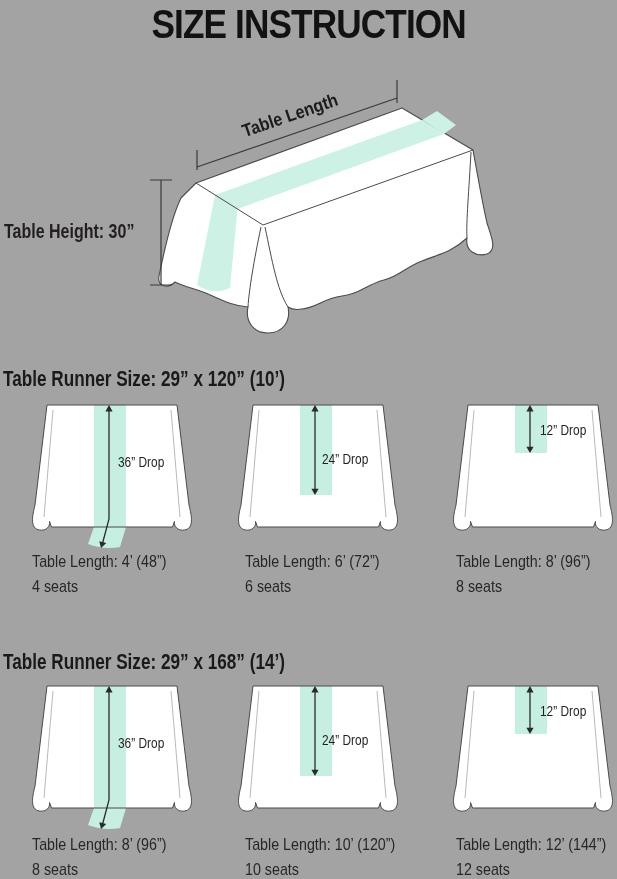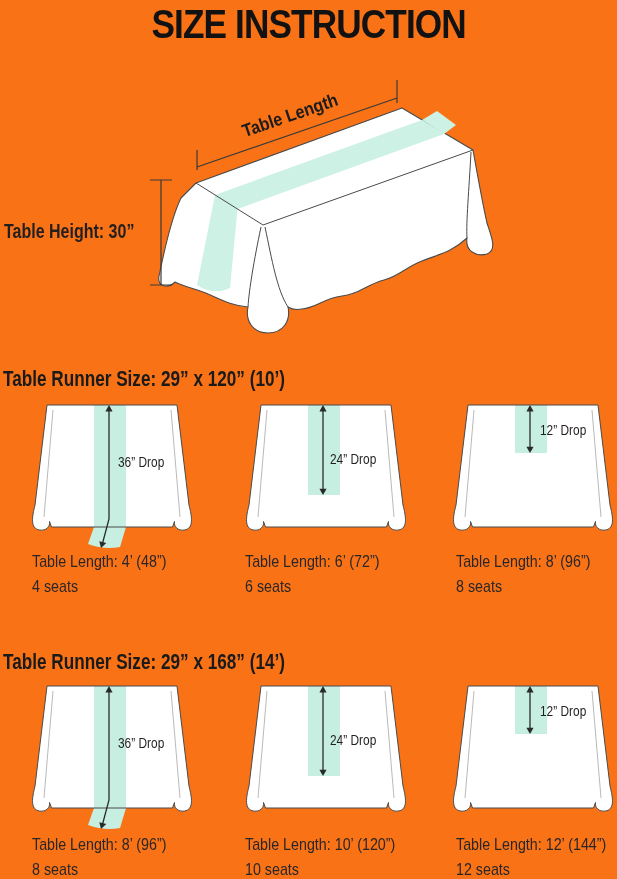--- a/index.html
+++ b/index.html
@@ -1,30 +1,30 @@
 <!DOCTYPE html>
 <html><head>
 <meta charset="utf-8">
 <style>
   html,body{margin:0;padding:0;background:#fff;}
-  .page{position:relative;width:617px;height:879px;background:#f97316;overflow:hidden;
+  .page{position:relative;width:617px;height:879px;background:#a3a3a3;overflow:hidden;
         font-family:"Liberation Sans",sans-serif;color:#231f20;}
   .title{position:absolute;top:2px;left:0;width:617px;text-align:center;margin:0;
          font-size:40px;font-weight:700;letter-spacing:-1px;color:#121212;}
   .title span{display:inline-block;transform:scaleX(.88);transform-origin:center top;white-space:nowrap;}
   .hero{position:absolute;left:0;top:60px;width:559px;height:300px;}
   .hero svg{position:absolute;left:0;top:0;}
   .hero text{font-family:"Liberation Sans",sans-serif;font-weight:700;font-size:18px;fill:#1d1b1c;}
   .height-label{position:absolute;left:4px;top:160px;font-size:20px;font-weight:700;white-space:nowrap;
                 transform:scaleX(.8);transform-origin:left center;}
   .section-heading{position:absolute;left:3px;font-size:22px;font-weight:700;white-space:nowrap;
                    transform:scaleX(.78);transform-origin:left top;color:#1a1a1a;}
   .sh1{top:366px;} .sh2{top:649px;}
   .tdiag{position:absolute;width:170px;height:152px;}
-  .c1{left:32px;} .c2{left:246px;} .c3{left:453px;}
+  .c1{left:32px;} .c2{left:238px;} .c3{left:453px;}
   .r1{top:403px;} .r2{top:684px;}
   .drop-label{position:absolute;font-size:14px;white-space:nowrap;
               transform:scaleX(.85);transform-origin:left top;color:#231f20;}
   .d36{left:86px;top:51px;} .d24{left:84px;top:48px;} .d12{left:87px;top:19px;}
   .caption{position:absolute;font-size:17px;line-height:25px;white-space:nowrap;
            transform:scaleX(.84);transform-origin:left top;color:#2a2627;}
   .cap1{left:32px;} .cap2{left:245px;} .cap3{left:456px;}
   .capr1{top:549px;} .capr2{top:832px;}
   .cloth{fill:#fff;stroke:#4a4a4a;stroke-width:1.1;stroke-linejoin:round;}
   .edge{fill:none;stroke:#4a4a4a;stroke-width:1;stroke-linejoin:round;}

